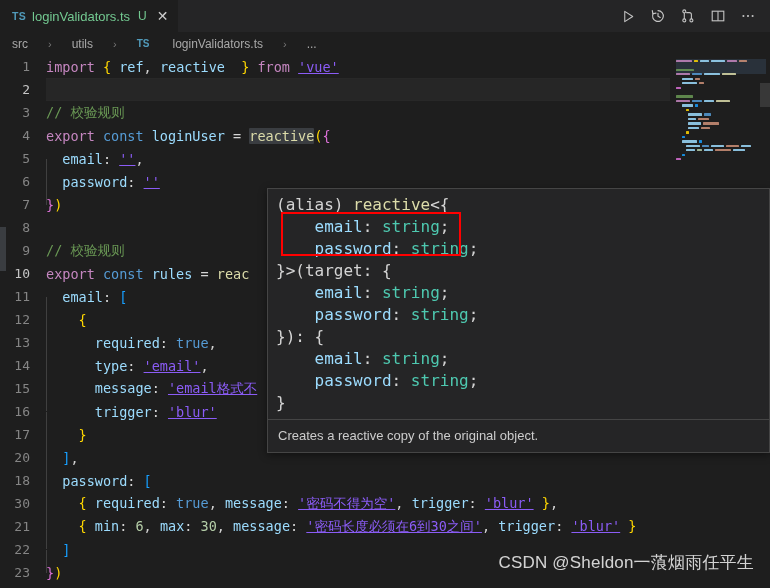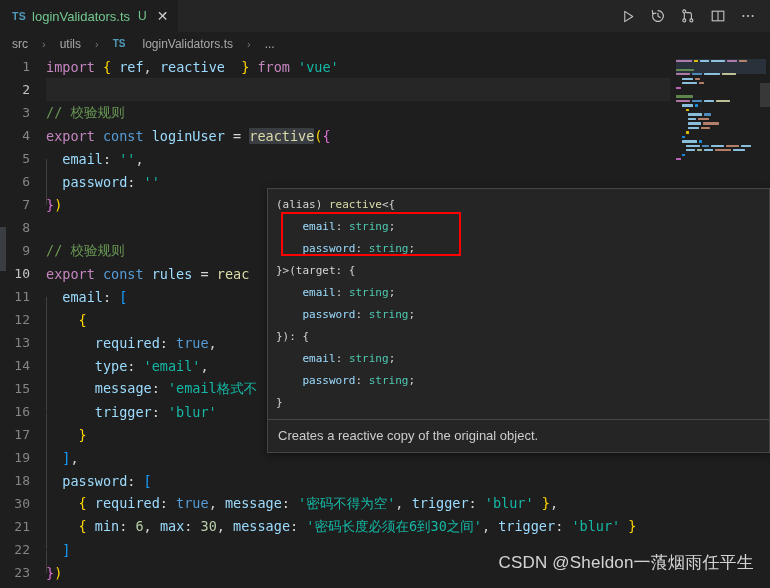--- a/index.html
+++ b/index.html
@@ -22,21 +22,21 @@
   .tab-title{color:#73c991;font-size:13px;}
   .tab-state{color:#73c991;font-size:12px;margin-left:2px;}
   .tab-close{color:#cccccc;font-size:14px;line-height:1;margin-left:4px;cursor:pointer;}
   .tabbar-spacer{flex:1;background:#252526;}
   .tab-actions{display:flex;align-items:center;gap:14px;padding:0 14px 0 6px;background:#252526;}
   .tab-actions svg{display:block;}
 
   
   .breadcrumb{
     height:23px;background:#1e1e1e;display:flex;align-items:center;
-    padding:0 0 0 12px;font-size:12px;color:#a9a9a9;gap:14px;flex:0 0 auto;
+    padding:0 0 0 12px;font-size:12px;color:#a9a9a9;gap:20px;flex:0 0 auto;
   }
   .bc-item{color:#a9a9a9;}
   .bc-sep{color:#767676;font-size:11px;}
   .bc-ts{color:#519aba;font-size:10px;font-weight:bold;margin-right:3px;}
   .bc-file{color:#a9a9a9;}
 
   
   .editor{flex:1;position:relative;background:#1e1e1e;overflow:hidden;}
   .left-deco{position:absolute;left:0;top:0;bottom:0;width:6px;background:#1e1e1e;}
   .left-thumb{position:absolute;left:0;width:6px;height:44px;background:#3a3d41;top:172px;}
@@ -59,21 +59,21 @@
   .ind{display:inline-block;width:0;position:relative;}
   .ind::before{
     content:"";position:absolute;left:0;top:-5px;height:23px;width:1px;background:#404040;
   }
 
   
   .kw{color:#c586c0;}          
   .kw2{color:#569cd6;}         
   .var{color:#9cdcfe;}         
   .fn{color:#dcdcaa;}          
-  .str{color:#14b8a6;}         
+  .str{color:#8b5cf6;text-decoration:underline;}         
   .num{color:#b5cea8;}         
   .cmt{color:#6a9955;}         
   .op{color:#d4d4d4;}          
   .b1{color:#ffd700;}          
   .b2{color:#da70d6;}          
   .b3{color:#179fff;}          
   .type{color:#4ec9b0;}        
   .wordhl{background:#3a3d41;border-radius:1px;}
 
   .line2-hl{
@@ -91,21 +91,21 @@
 
   
   .hover{
     position:absolute;left:267px;top:133px;width:503px;
     background:#252526;border:1px solid #454545;box-sizing:border-box;
     z-index:40;box-shadow:0 2px 8px rgba(0,0,0,.45);
   }
   .hover-sig{
     padding:5px 6px 5px 8px;
     font-family:"DejaVu Sans Mono","Liberation Mono",monospace;
-    font-size:11px;line-height:22px;color:#d4d4d4;white-space:pre;
+    font-size:16px;line-height:22px;color:#d4d4d4;white-space:pre;
   }
   .hover-import{
     padding:0 0 6px 8px;
     font-family:"DejaVu Sans Mono","Liberation Mono",monospace;
     font-size:13.5px;line-height:22px;white-space:pre;
   }
   .hover-div{height:1px;background:#454545;margin:0;}
   .hover-desc{
     padding:8px 10px 9px 10px;font-size:13px;color:#cccccc;
     font-family:"Liberation Sans",sans-serif;
@@ -271,21 +271,21 @@
         <span class="ln">16</span>
         <span class="code"><span class="ind"></span>      <span class="var">trigger</span><span class="op">:</span> <span class="str">'blur'</span></span>
       </div>
 
       <div class="line">
         <span class="ln">17</span>
         <span class="code"><span class="ind"></span>    <span class="b1">}</span></span>
       </div>
 
       <div class="line">
-        <span class="ln">19</span>
+        <span class="ln">20</span>
         <span class="code"><span class="ind"></span>  <span class="b3">]</span><span class="op">,</span></span>
       </div>
 
       <div class="line">
         <span class="ln">18</span>
         <span class="code"><span class="ind"></span>  <span class="var">password</span><span class="op">:</span> <span class="b3">[</span></span>
       </div>
 
       <div class="line">
         <span class="ln">30</span>

